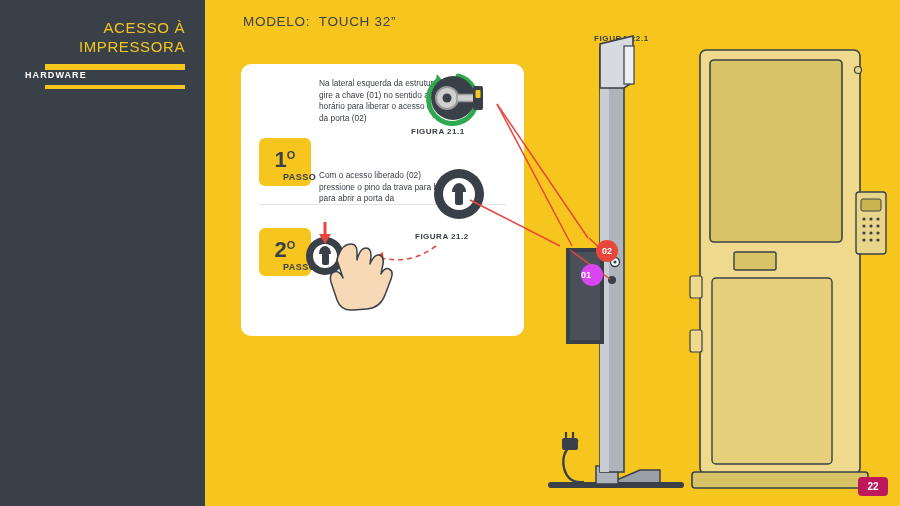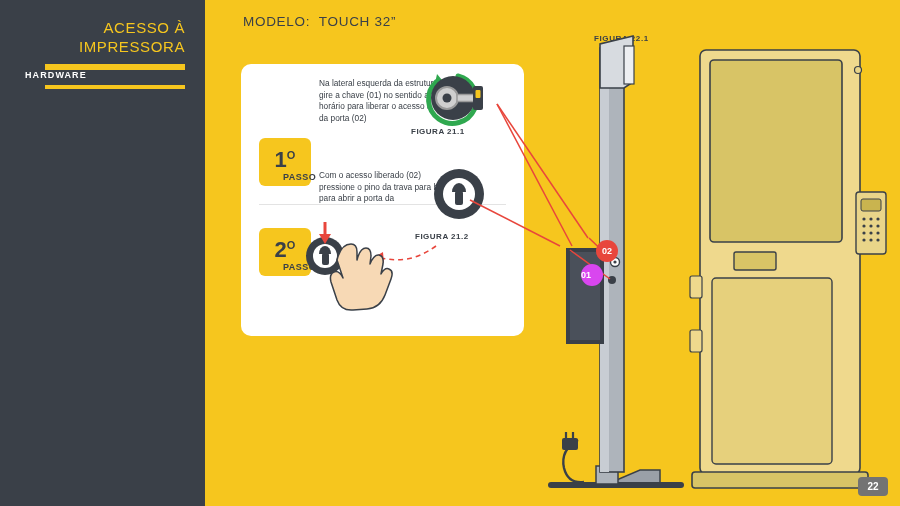--- a/index.html
+++ b/index.html
@@ -104,21 +104,21 @@
     font-size: 8px;
     font-weight: bold;
     letter-spacing: 0.5px;
     color: #3A4048;
   }
 
   
   .page-num {
     position: absolute; right: 12px; bottom: 10px;
     width: 30px; height: 19px;
-    background: #737373;
+    background: #be185d;
     border-radius: 4px;
     color: #FFFFFF;
     font-size: 10px;
     font-weight: bold;
     text-align: center;
     line-height: 19px;
   }
 
   .fig-top {
     position: absolute;

